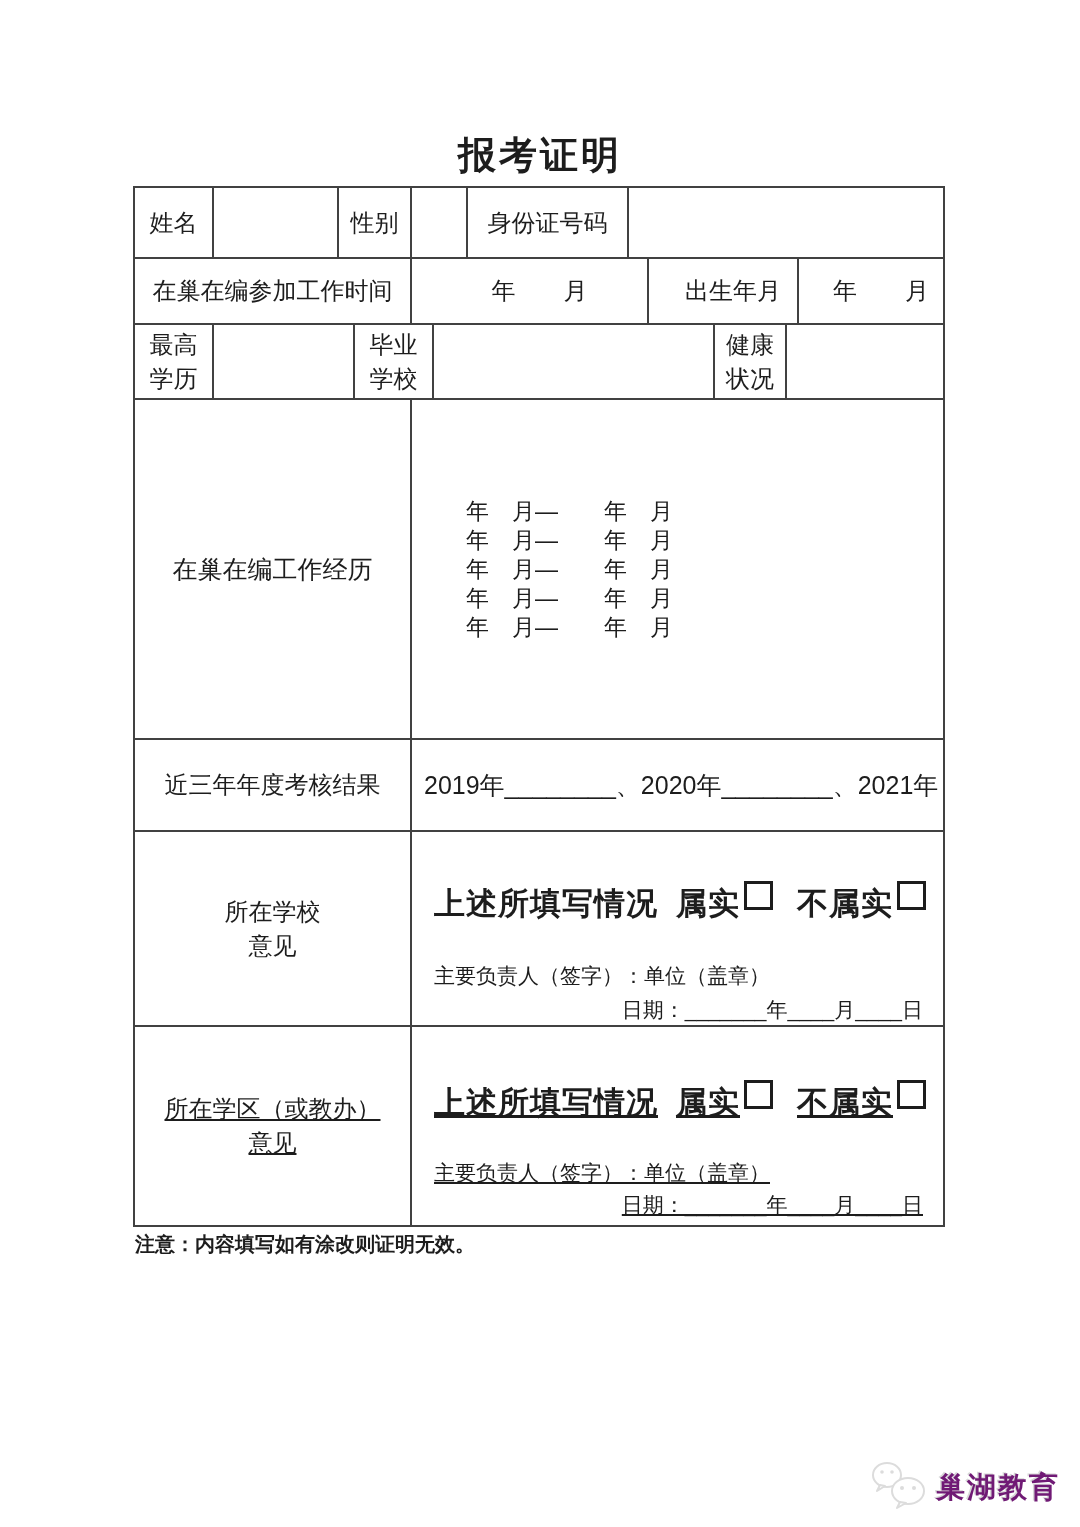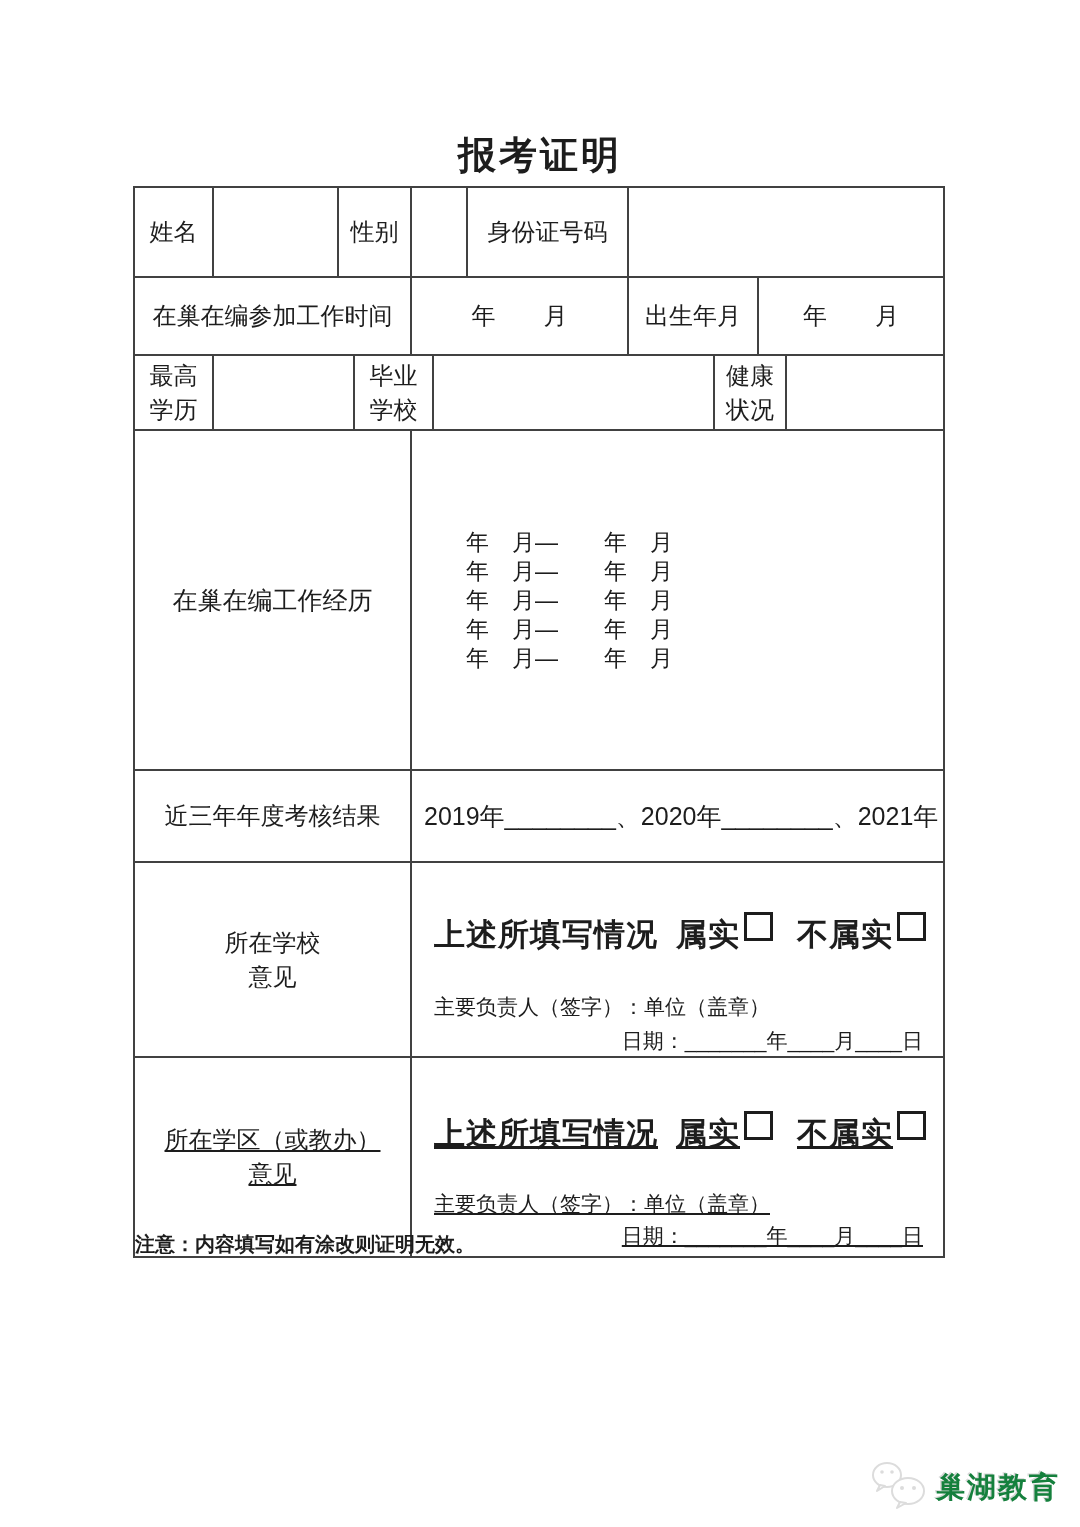--- a/index.html
+++ b/index.html
@@ -18,21 +18,21 @@
   }
   .row { display:flex; border-bottom:2px solid #414141; box-sizing:border-box; }
   .row:last-child { border-bottom:none;text-decoration:underline; }
   .cell {
     border-right:2px solid #414141; box-sizing:border-box;
     display:flex; align-items:center; justify-content:center;
     font-size:24px; line-height:30px; overflow:hidden;
   }
   .cell:last-child { border-right:none; }
   .cell.stack { flex-direction:column; line-height:34px; }
-  .r1 { height:90px; } .r2 { height:78px; } .r3 { height:75px; }
+  .r1 { height:71px; } .r2 { height:66px;gap:20px; } .r3 { height:75px; }
   .r4 { height:340px; } .r5 { height:92px; } .r6 { height:195px; } .r7 { height:198px; }
   .exp-cell {
     flex-direction:column; align-items:flex-start; justify-content:center;
     padding-left:54px; font-size:23px; line-height:29px;
   }
   .assess-cell { justify-content:flex-start; padding-left:12px; font-size:25px;border-radius:20px; }
   .opinion-content {
     flex-direction:column; align-items:stretch; justify-content:flex-start;
     padding:0 14px 0 22px;
     border-radius:11px;
@@ -56,21 +56,21 @@
   }
   .signer-line.mt-b { margin-top:34px; }
   .date-line { text-align:right; font-size:21px; line-height:28px; margin-top:6px; padding-right:6px; }
   .date-line.mt-b { margin-top:4px; }
   .doc-note { position:absolute; left:135px; top:1231px; font-size:20px; font-weight:bold; }
   .watermark {
     position:absolute; right:20px; top:1460px; display:flex; align-items:center; gap:8px;
   }
   .watermark-text {
     font-size:29px; font-weight:bold; letter-spacing:2px;
-    color:#15803d; text-shadow:-1.5px -1.5px 0 #d7d7d7;
+    color:#701a75; text-shadow:-1.5px -1.5px 0 #d7d7d7;
   }
 </style>
 </head>
 <body>
 
 <div class="page">
 
   <div class="doc-title">报考证明</div>
 
   <div class="tbl">

